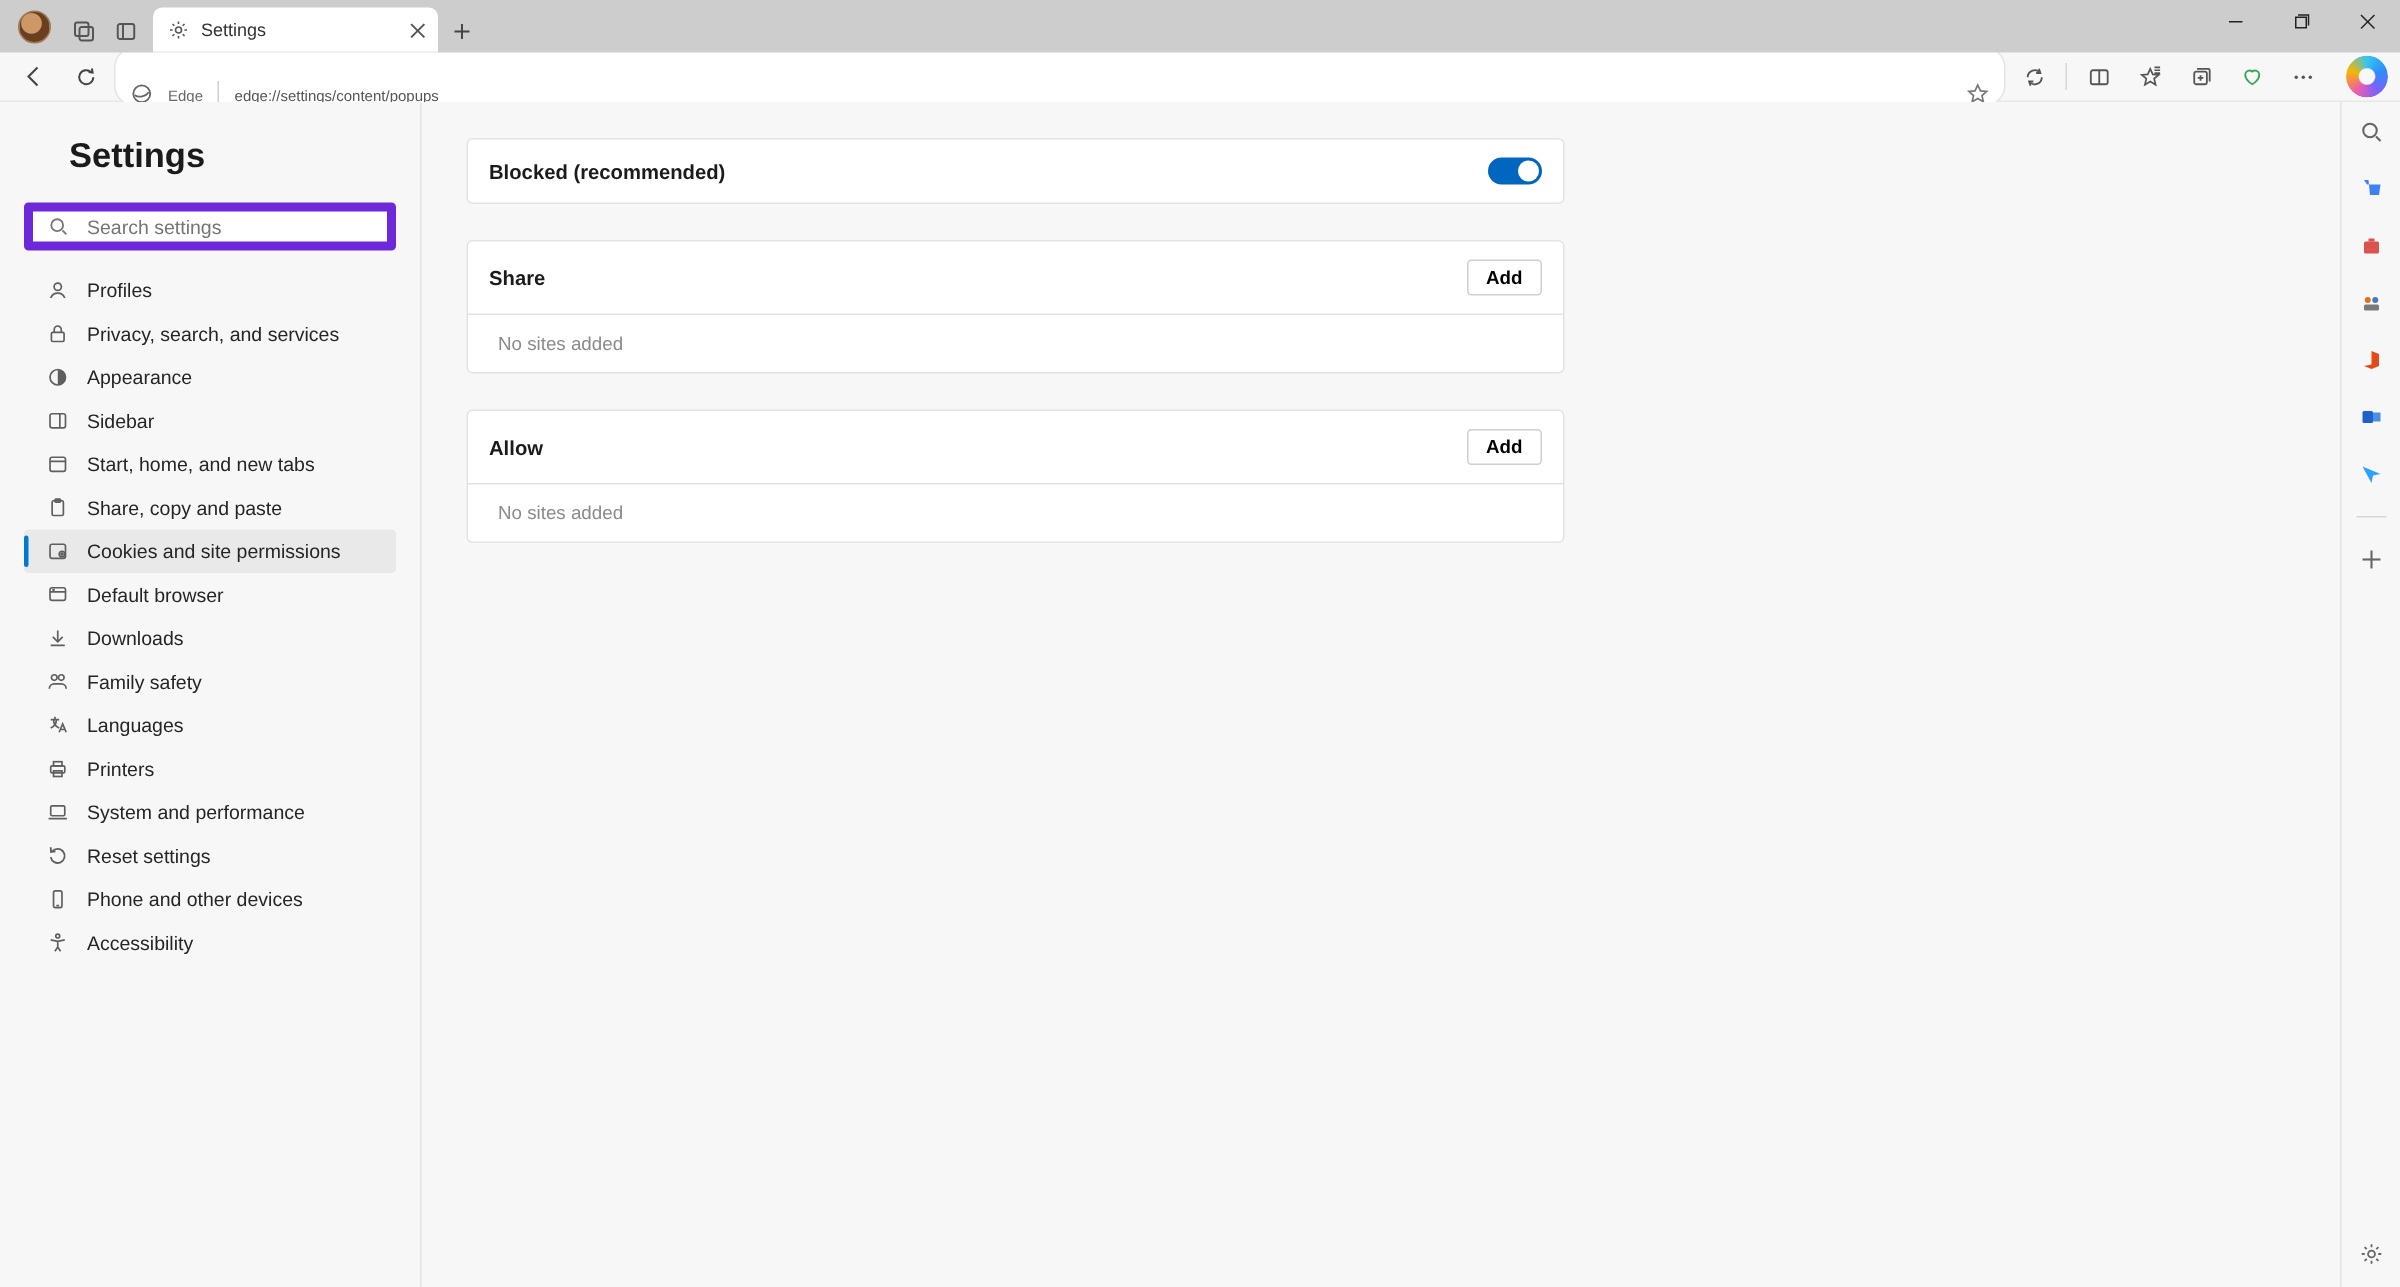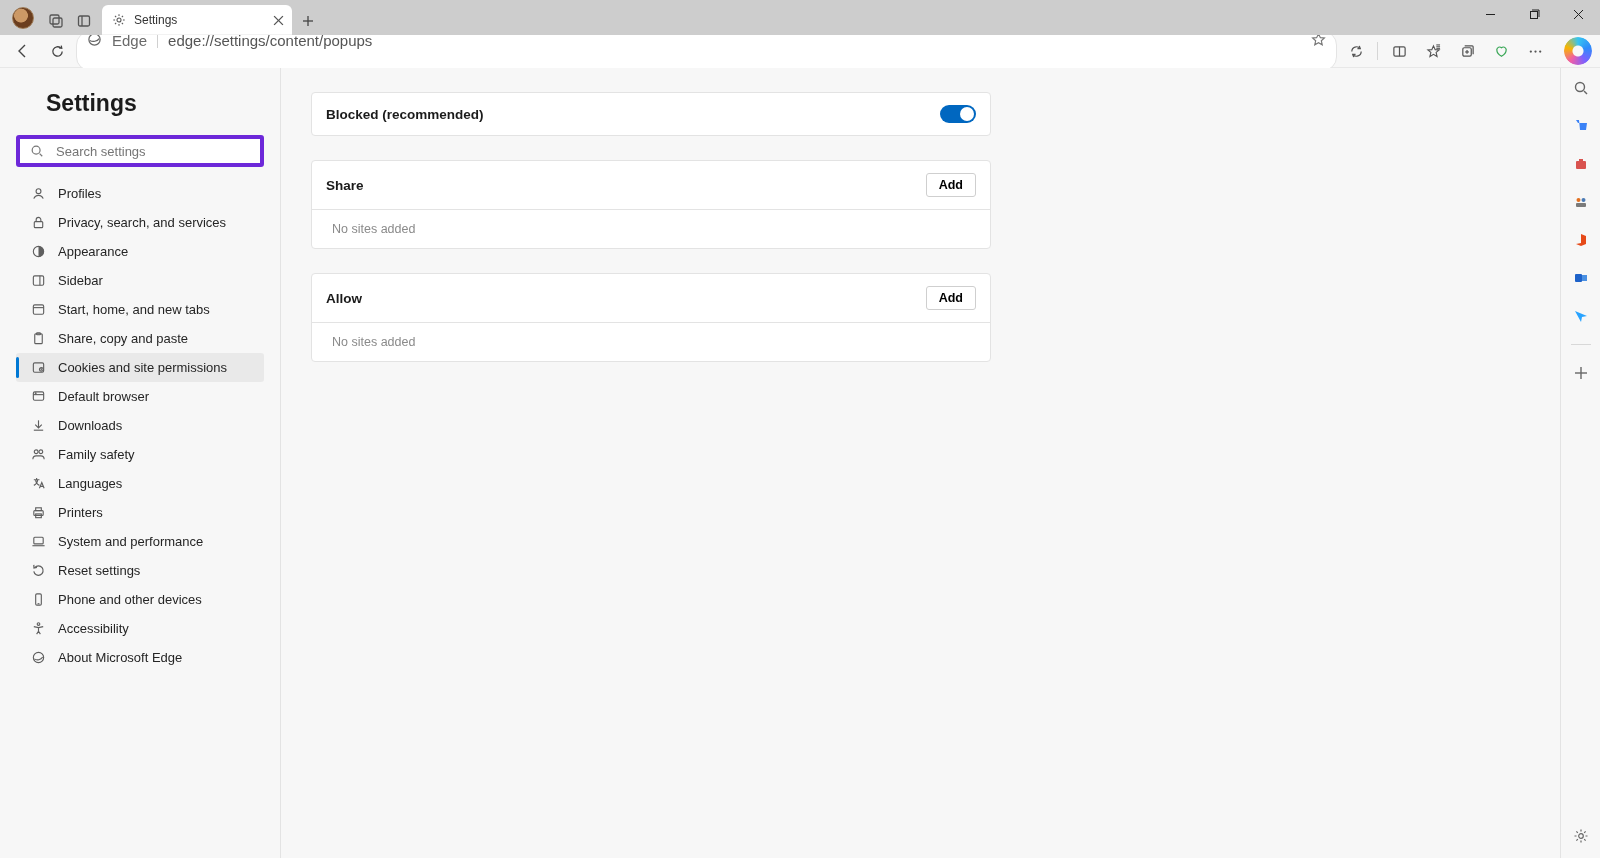--- a/index.html
+++ b/index.html
@@ -81,25 +81,25 @@
   .toolbar .tbtn{
     width:30px;height:28px;display:flex;align-items:center;justify-content:center;color:#555;border-radius:4px;
   }
   .omnibox{
     flex:1;
     height:40px;
     background:#fff;
     border:1px solid #e4e4e4;
     border-radius:14px;
     display:flex;
-    align-items:flex-start;
+    align-items:flex-end;
     padding:0 10px;
     gap:10px;
     color:#555;
-    font-size:15px;
+    font-size:10px;
   }
   .omnibox .pipe{width:1px;height:16px;background:#d0d0d0;}
   .omnibox .url{flex:1;color:#555;}
   .omnibox .edge-lbl{color:#6a6a6a;}
   .toolbar .rbtn{
     width:30px;height:28px;display:flex;align-items:center;justify-content:center;color:#555;border-radius:4px;
   }
   .toolbar .vdiv{width:1px;height:18px;background:#d6d6d6;margin:0 2px;}
   .copilot{
     width:28px;height:28px;border-radius:50%;
@@ -125,21 +125,21 @@
     position:relative;
   }
   .settings-nav h1{
     font-size:23px;
     font-weight:600;
     margin:0 0 18px 30px;
   }
   .search-wrap{
     margin:0 0 12px 0;
     height:32px;
-    border:4px solid #6d28d9;
+    border:6px solid #6d28d9;
     border-radius:3px;
     background:#fff;
     display:flex;align-items:center;padding:0 10px;gap:10px;color:#767676;
   }
   .search-wrap input{
     border:none;outline:none;flex:1;font-size:13px;background:transparent;
   }
   .nav-list{list-style:none;margin:6px 0 0 0;padding:0;}
   .nav-item{
     display:flex;align-items:center;gap:12px;
@@ -166,21 +166,21 @@
     padding:24px 0 0 30px;
     overflow:auto;
   }
   .crumb-row{display:flex;align-items:center;gap:14px;margin-bottom:22px;}
   .crumb-back{width:20px;height:20px;display:flex;align-items:center;justify-content:center;color:var(--link);}
   .crumb{font-size:19px;font-weight:600;}
   .crumb a{color:var(--link);text-decoration:none;font-weight:600;}
   .crumb .sep{color:#333;}
 
   .card{
-    width:680px;
+    width:732px;
     background:#fff;
     border:1px solid var(--border);
     border-radius:4px;
     margin-bottom:24px;
   }
   .card-row{
     display:flex;align-items:center;justify-content:space-between;
     padding:12px 14px;
     font-size:13.5px;
     border-bottom:1px solid var(--border);
@@ -520,29 +520,20 @@
       </li>
       <li class="nav-item">
         <span class="nicon">
             <svg width="15" height="15" viewBox="0 0 16 16" fill="none" stroke="#5f5f5f" stroke-width="1.2">
               <circle cx="8" cy="3.2" r="1.4"></circle>
               <path d="M3 6l5 1 5-1M8 7v4M6 14l2-3 2 3"></path>
             </svg>
           </span>
         <span>Accessibility</span>
       </li>
-      <li class="nav-item">
-        <span class="nicon">
-            <svg width="15" height="15" viewBox="0 0 16 16" fill="none" stroke="#5f5f5f" stroke-width="1.2">
-              <circle cx="8" cy="8" r="5.5"></circle>
-              <path d="M3.5 9.5c3 2 7 1 9-2"></path>
-            </svg>
-          </span>
-        <span>About Microsoft Edge</span>
-      </li>
     </ul>
   </div>
 
   <div class="main-pane">
 
     <div class="card">
       <div class="card-row">
         <span class="title">Blocked (recommended)</span>
         <div class="toggle"></div>
       </div>

